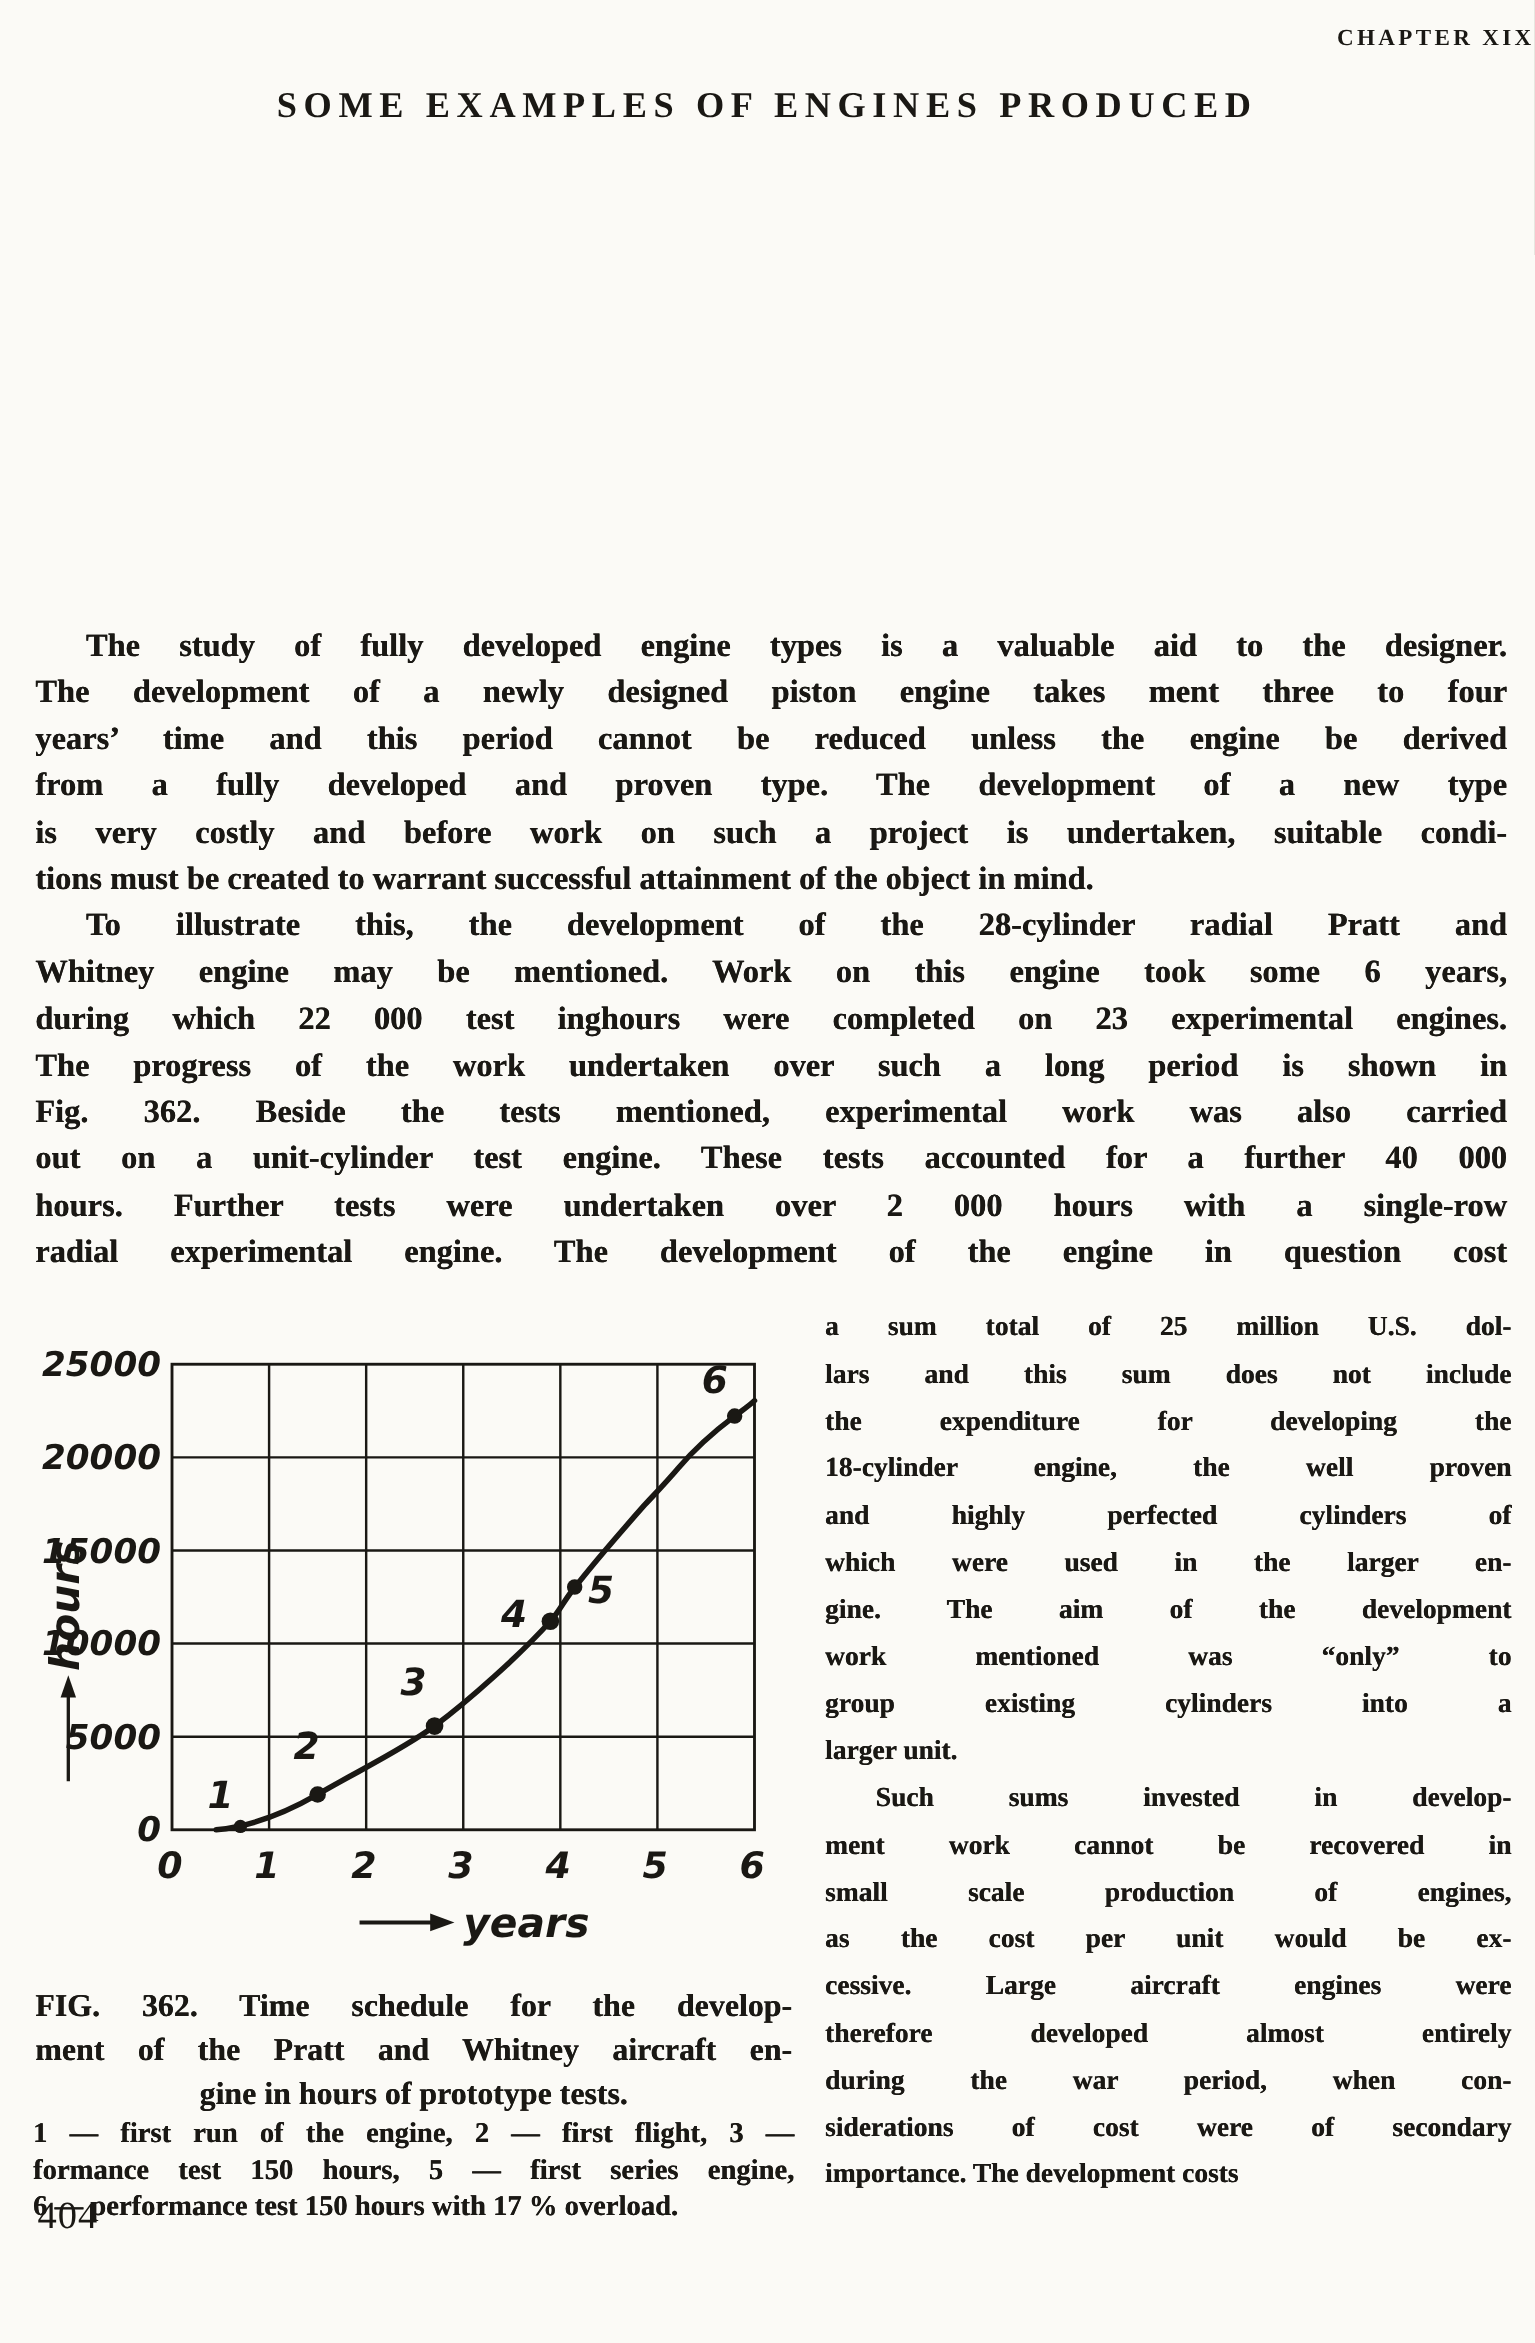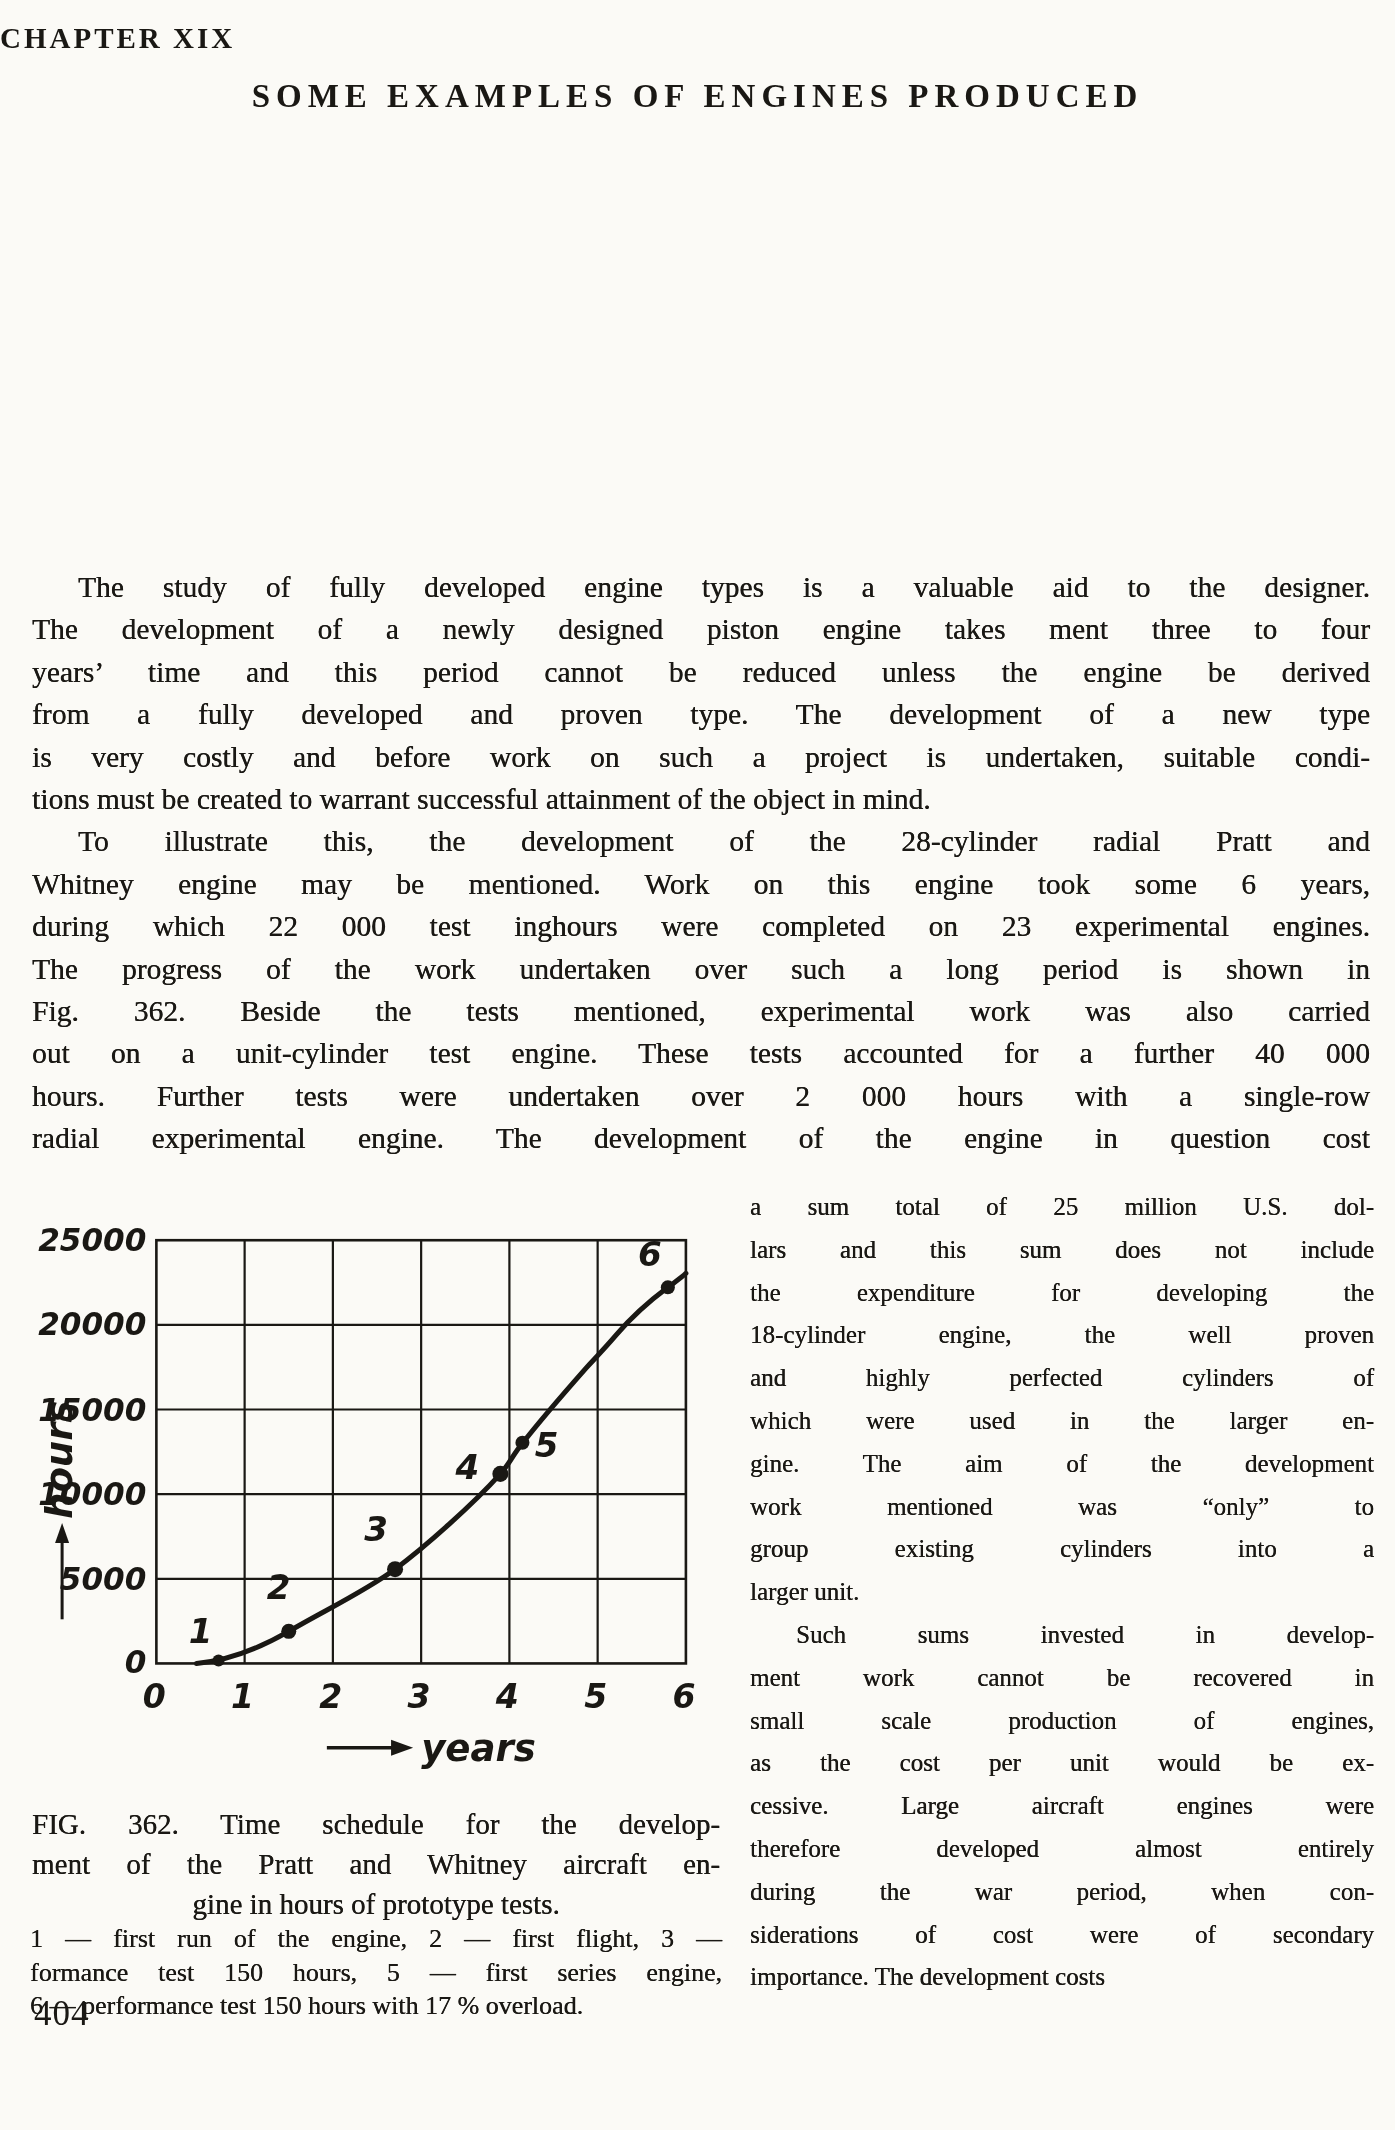--- a/index.html
+++ b/index.html
@@ -7,38 +7,38 @@
     position:relative;
     width:1395px; height:2130px;
     margin:0 auto;
     background:#fbfaf6;
     color:#1a1814;
     font-family:"Liberation Serif", serif;
     overflow:hidden;
   }
   .chapter {
     position:absolute; top:22px; left:0; width:100%;
-    text-align:left; font-weight:bold;
-    font-size:29px; letter-spacing:3px;
+    text-align:right; font-weight:bold;
+    font-size:21px; letter-spacing:3px;
   }
   .booktitle {
     position:absolute; top:78px; left:0; width:100%;
     text-align:center; font-weight:bold;
     font-size:33px; letter-spacing:6px;
   }
   .bodytext { text-shadow:0.3px 0 0 currentColor; }
   .fullwidth {
     position:absolute; top:566px; left:32px; width:1338px;
     font-size:29.5px; line-height:42.4px;
   }
   .rightcol {
     position:absolute; top:1186px; left:750px; width:624px;
     font-size:25px; line-height:42.8px;
   }
-  .tline { text-align:justify; text-align-last:justify; }
+  .tline { text-align:justify; text-align-last:justify;font-weight:bold; }
   .tline.indent { text-indent:46px; }
   .tline.endline { text-align-last:left; }
   .tline.center { text-align:center; text-align-last:center; }
   .figwrap {
     position:absolute; top:1222px; left:26px;
     width:694px; height:580px;
   }
   .figwrap svg { width:100%; height:100%; display:block; }
   .caption {
     position:absolute; top:1804px; left:32px; width:688px;

